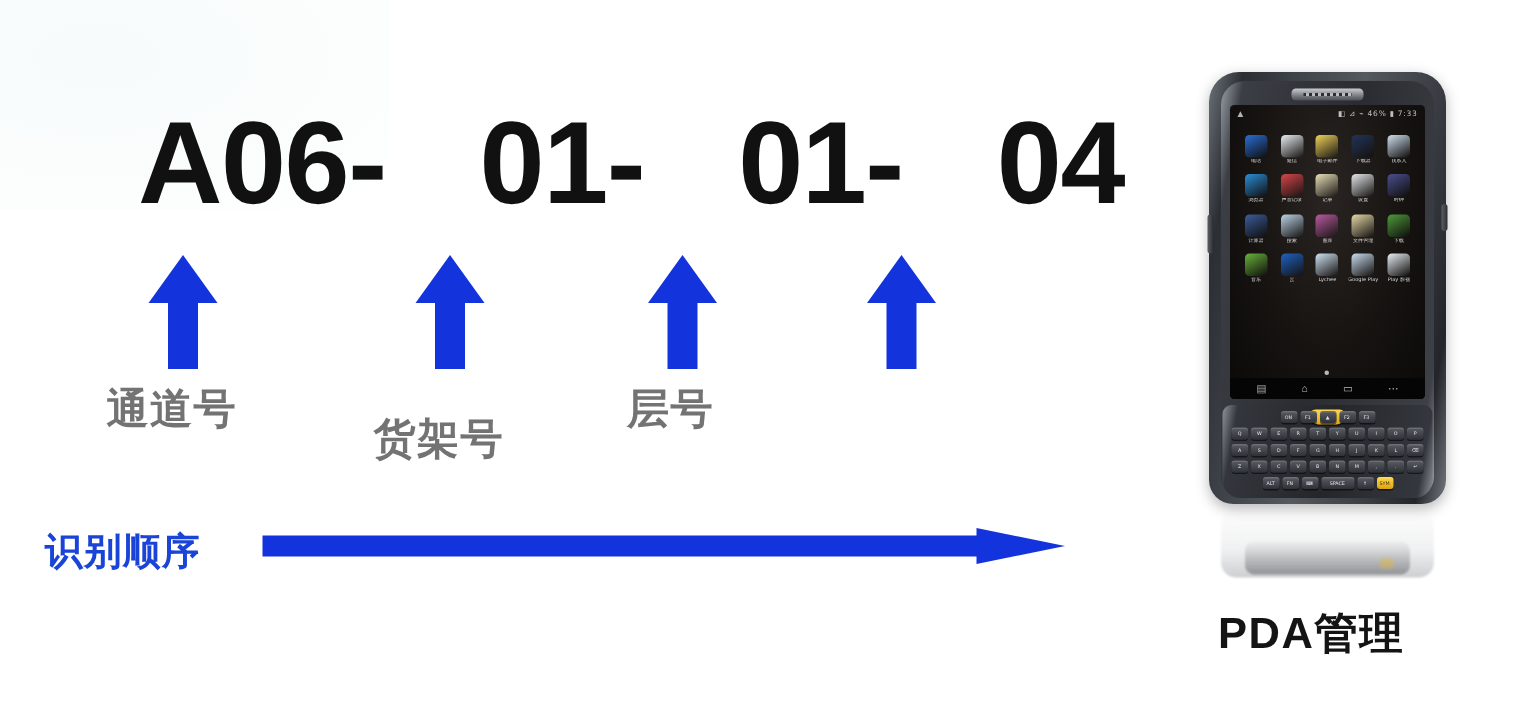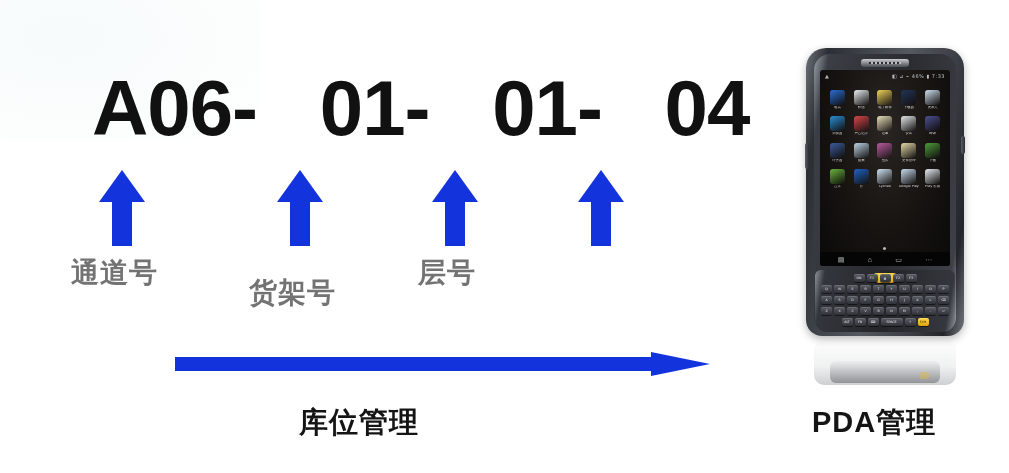--- a/index.html
+++ b/index.html
@@ -366,26 +366,26 @@
   </div>
   <div class="up-arrow" style="left:578px; top:170px;">
     <div class="head"></div>
     <div class="shaft"></div>
   </div>
 
   <div class="field-label" style="left:71px;  top:254px;">通道号</div>
   <div class="field-label" style="left:249px; top:254px;margin-top:20px;">货架号</div>
   <div class="field-label" style="left:418px; top:254px;text-align:right;">层号</div>
 
+  <div id="sequence-label">识别顺序</div>
   <div id="sequence-arrow">
     <div class="bar"></div>
     <div class="tip"></div>
   </div>
 
-  <div class="caption" id="caption-left">库位管理</div>
   <div class="caption" id="caption-right">PDA管理</div>
 
   <div id="pda">
     <div id="pda-body"></div>
     <div class="side-btn" style="left:-1px; top:95px; height:26px;"></div>
     <div class="side-btn" style="left:155px; top:88px; height:18px;"></div>
     <div id="pda-bezel"></div>
     <div id="pda-earpiece"></div>
 
     <div id="pda-screen">

